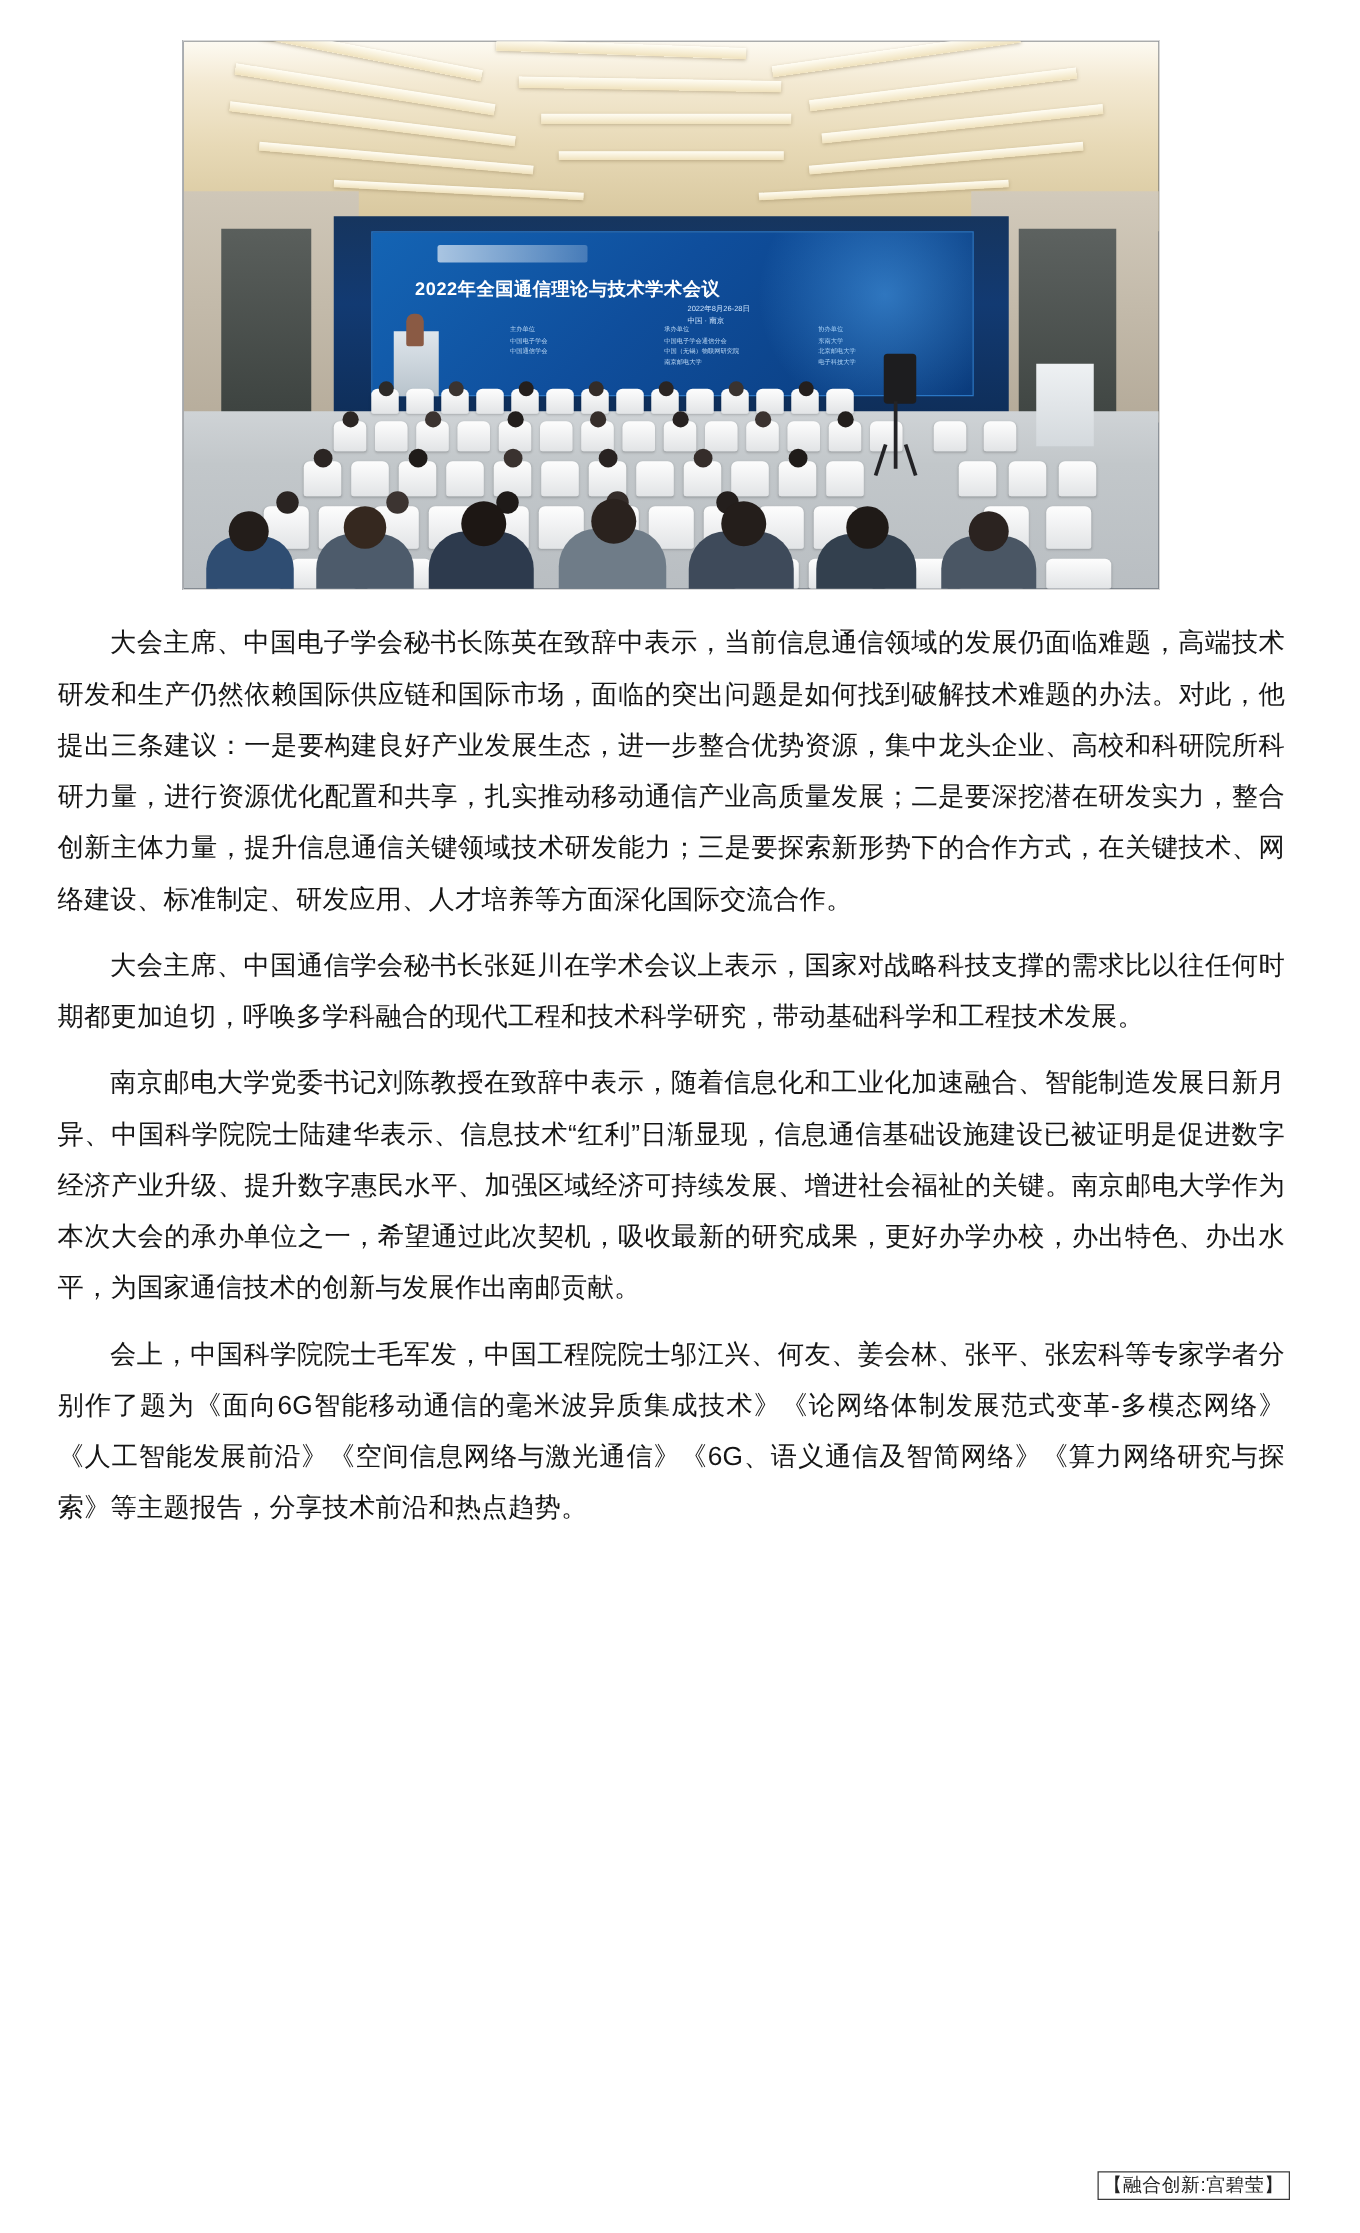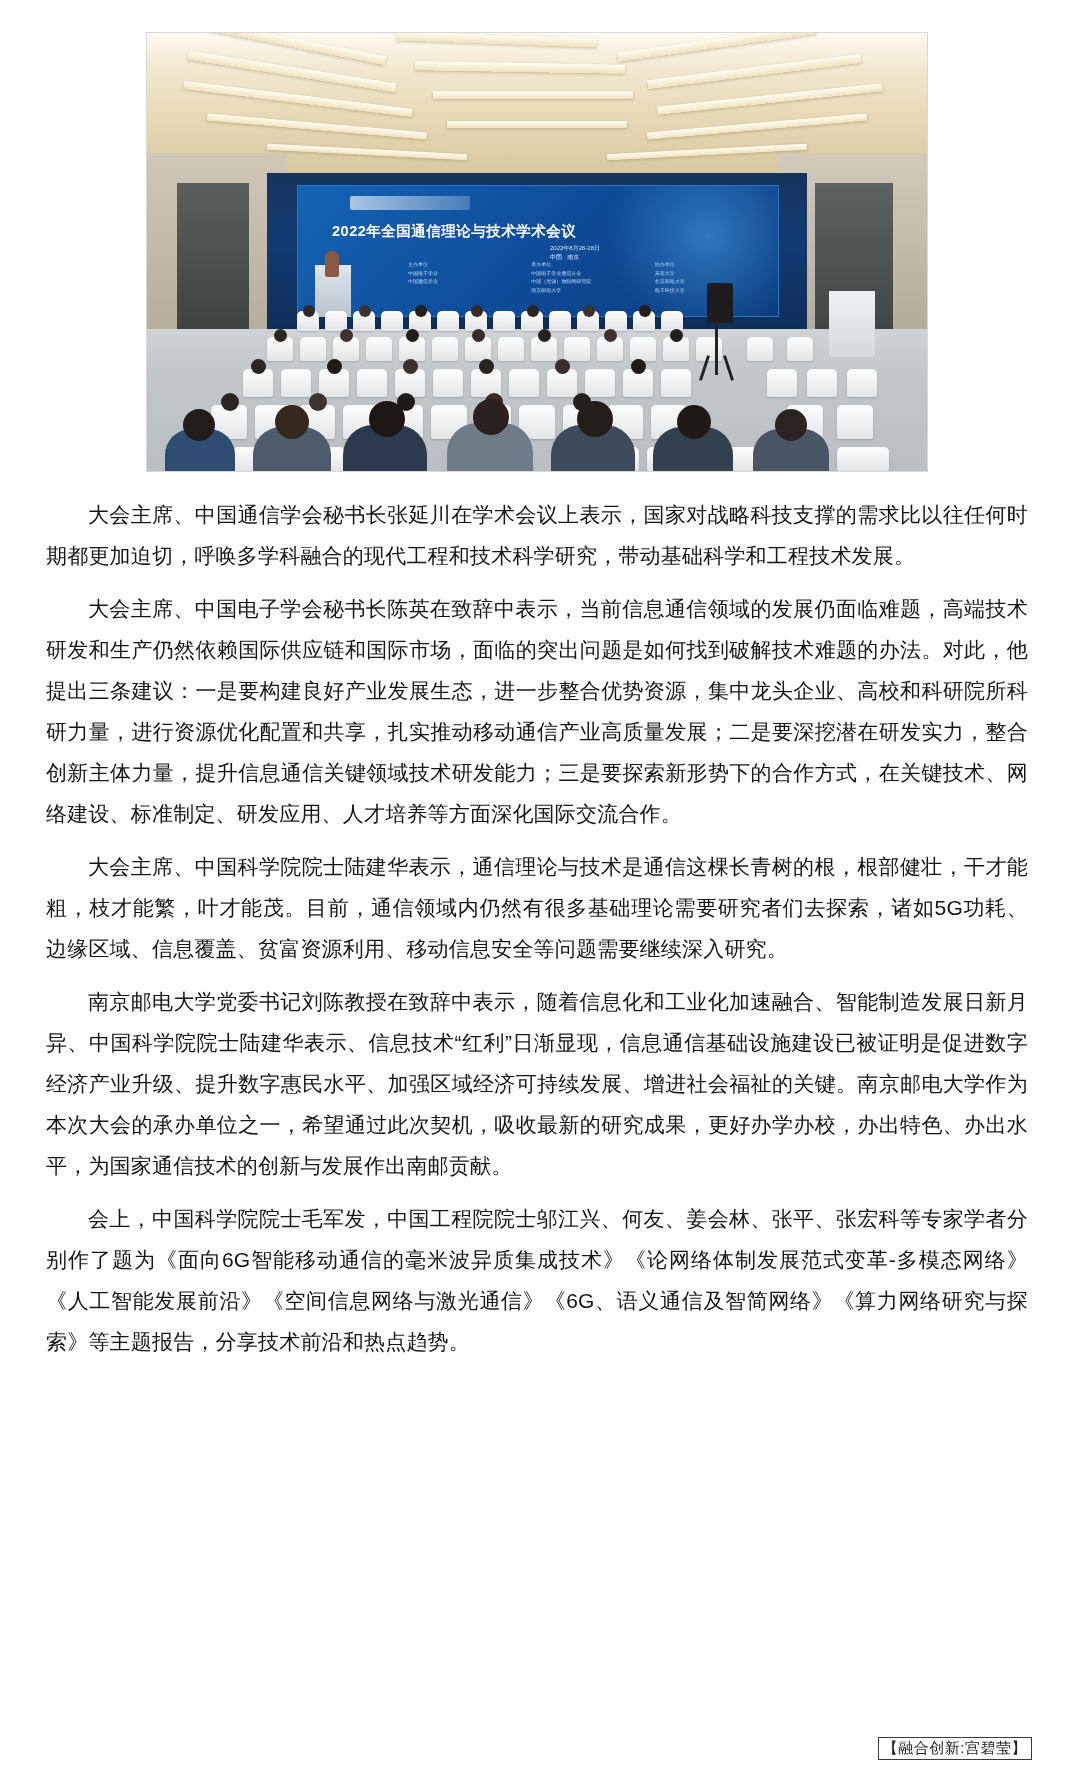--- a/index.html
+++ b/index.html
@@ -353,20 +353,19 @@
         <div style="position:absolute;left:606px;top:128px;width:76px;height:46px;background:#4a5664;border-radius:26px 26px 0 0;"></div>
         <div class="head" style="left:628px;top:108px;width:32px;height:32px;background:#2b2320;"></div>
       </div>
 
       <div class="banner-r"></div>
       <div class="camera"></div>
       <div class="tripod"></div>
     </div>
   </div>
 
+  <p class="para">大会主席、中国电子学会秘书长陈英在致辞中表示，当前信息通信领域的发展仍面临难题，高端技术研发和生产仍然依赖国际供应链和国际市场，面临的突出问题是如何找到破解技术难题的办法。对此，他提出三条建议：一是要构建良好产业发展生态，进一步整合优势资源，集中龙头企业、高校和科研院所科研力量，进行资源优化配置和共享，扎实推动移动通信产业高质量发展；二是要深挖潜在研发实力，整合创新主体力量，提升信息通信关键领域技术研发能力；三是要探索新形势下的合作方式，在关键技术、网络建设、标准制定、研发应用、人才培养等方面深化国际交流合作。</p>
   <p class="para">大会主席、中国通信学会秘书长张延川在学术会议上表示，国家对战略科技支撑的需求比以往任何时期都更加迫切，呼唤多学科融合的现代工程和技术科学研究，带动基础科学和工程技术发展。</p>
-  <p class="para">大会主席、中国电子学会秘书长陈英在致辞中表示，当前信息通信领域的发展仍面临难题，高端技术研发和生产仍然依赖国际供应链和国际市场，面临的突出问题是如何找到破解技术难题的办法。对此，他提出三条建议：一是要构建良好产业发展生态，进一步整合优势资源，集中龙头企业、高校和科研院所科研力量，进行资源优化配置和共享，扎实推动移动通信产业高质量发展；二是要深挖潜在研发实力，整合创新主体力量，提升信息通信关键领域技术研发能力；三是要探索新形势下的合作方式，在关键技术、网络建设、标准制定、研发应用、人才培养等方面深化国际交流合作。</p>
-  <p class="para">大会主席、中国科学院院士陆建华表示，通信理论与技术是通信这棵长青树的根，根部健壮，干才能粗，枝才能繁，叶才能茂。目前，通信领域内仍然有很多基础理论需要研究者们去探索，诸如5G功耗、边缘区域、信息覆盖、贫富资源利用、移动信息安全等问题需要继续深入研究。</p>
   <p class="para">南京邮电大学党委书记刘陈教授在致辞中表示，随着信息化和工业化加速融合、智能制造发展日新月异、中国科学院院士陆建华表示、信息技术“红利”日渐显现，信息通信基础设施建设已被证明是促进数字经济产业升级、提升数字惠民水平、加强区域经济可持续发展、增进社会福祉的关键。南京邮电大学作为本次大会的承办单位之一，希望通过此次契机，吸收最新的研究成果，更好办学办校，办出特色、办出水平，为国家通信技术的创新与发展作出南邮贡献。</p>
   <p class="para">会上，中国科学院院士毛军发，中国工程院院士邬江兴、何友、姜会林、张平、张宏科等专家学者分别作了题为《面向6G智能移动通信的毫米波异质集成技术》《论网络体制发展范式变革-多模态网络》《人工智能发展前沿》《空间信息网络与激光通信》《6G、语义通信及智简网络》《算力网络研究与探索》等主题报告，分享技术前沿和热点趋势。</p>
 
   <div class="editor">【融合创新:宫碧莹】</div>
 </div>
 
 </body></html>

